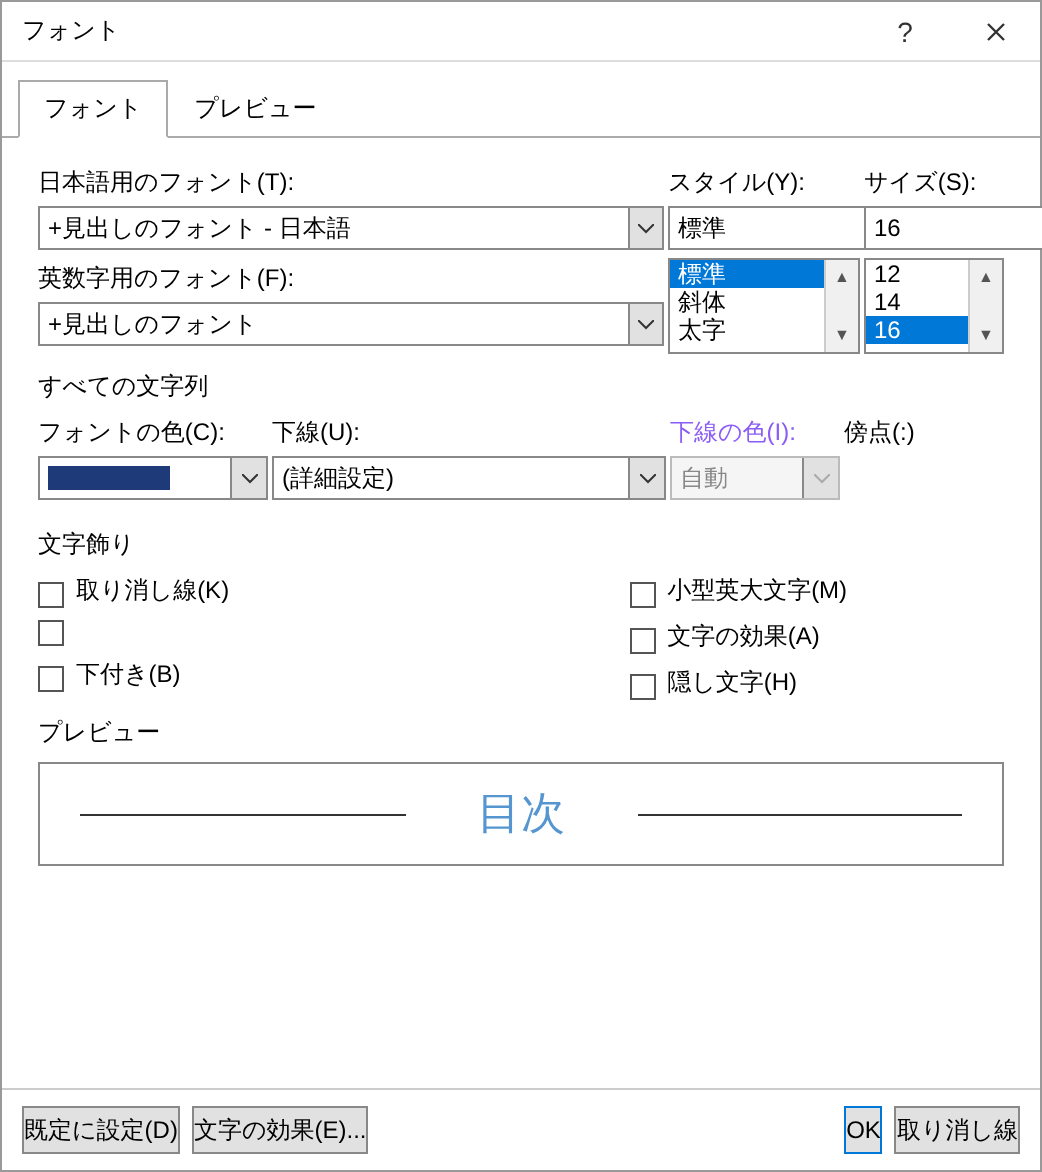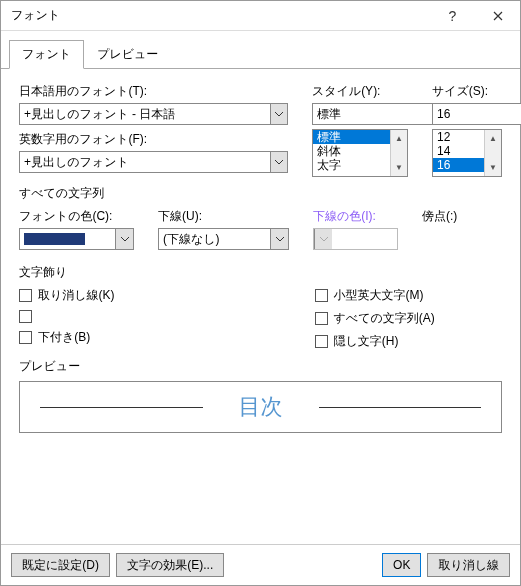--- a/index.html
+++ b/index.html
@@ -5,21 +5,21 @@
 * { box-sizing: border-box; margin: 0; padding: 0; }
 body { font-family: "Yu Gothic UI", "Meiryo", sans-serif; font-size: 12px; background: #fff; color: #000; }
 .dialog { width: 521px; height: 586px; background: #fff; border: 1px solid #999; display: flex; flex-direction: column; }
 .titlebar { height: 30px; display: flex; align-items: center; padding: 0 0 0 10px; background: #fff; border-bottom: 1px solid #ddd; }
 .titlebar .title { flex: 1; font-size: 12px; }
 .titlebar .btn { width: 45px; height: 28px; display: flex; align-items: center; justify-content: center; font-size: 14px; color: #333; }
 .tabs { display: flex; padding: 8px 8px 0 8px; border-bottom: 1px solid #aaa; }
 .tab { padding: 5px 12px; border: 1px solid transparent; position: relative; bottom: -1px; }
 .tab.active { border: 1px solid #aaa; border-bottom: 1px solid #fff; background: #fff; }
 .content { flex: 1; padding: 14px 18px 10px 18px; }
-.row { display: flex; gap: 24px; margin-bottom: 6px; }
+.row { display: flex; gap: 2px; margin-bottom: 6px; }
 .col { display: flex; flex-direction: column; }
 label { margin-bottom: 3px; color: #000; }
 label.disabled { color: #8b5cf6; }
 .combo { display: flex; height: 22px; }
 .combo input { flex: 1; border: 1px solid #888; border-right: none; padding: 4px 4px; font-size: 12px; font-family: inherit; }
 .combo .arrow { width: 18px; border: 1px solid #888; background: #e1e1e1; display: flex; align-items: center; justify-content: center; }
 .listbox { border: 1px solid #888; height: 34px; overflow: hidden; position: relative; font-size: 12px; }
 .listbox .item { padding: 0 4px; height: 14px; line-height: 14px; }
 .listbox .item.selected { background: #0078d7; color: #fff; }
 .listbox .scroll { position: absolute; right: 0; top: 0; width: 17px; height: 100%; background: #f0f0f0; border-left: 1px solid #ccc; display: flex; flex-direction: column; }
@@ -27,28 +27,28 @@
 .listbox .scroll .track { flex: 1; }
 .group-label { margin: 8px 0 6px 0; }
 .dropdown { height: 22px; display: flex; border: 1px solid #888; }
 .dropdown .val { flex: 1; padding: 0 4px; display: flex; align-items: center; }
 .dropdown .arrow { width: 18px; background: #e1e1e1; border-left: 1px solid #888; display: flex; align-items: center; justify-content: center; }
 .dropdown.disabled .val { color: #888; background: #f5f5f5; }
 .dropdown.disabled { border-color: #bbb; }
 .dropdown.color .swatch { width: 70%; height: 12px; background: #1f3a78; }
 .checks { display: flex; gap: 50px; margin-top: 6px; }
 .check-col { display: flex; flex-direction: column; gap: 6px; }
-.checkbox { display: flex; align-items: center; gap: 6px; }
+.checkbox { display: flex; align-items: flex-end; gap: 6px; }
 .checkbox .box { width: 13px; height: 13px; border: 1px solid #555; background: #fff; }
 .preview-box { border: 1px solid #888; height: 52px; margin-top: 4px; display: flex; align-items: center; justify-content: center; padding: 0 20px; gap: 16px; }
 .preview-line { flex: 1; border-bottom: 1px solid #333; }
 .preview-text { font-size: 22px; color: #5696d0; padding: 0 20px; font-family: serif; }
 .footer { display: flex; padding: 8px 10px; border-top: 1px solid #ccc; gap: 6px; align-items: center; }
 .footer .spacer { flex: 1; }
-.button { height: 24px; padding: 0 10px; border: 1px solid #888; background: #e1e1e1; display: flex; align-items: center; font-size: 12px; }
+.button { height: 24px; padding: 0 0; border: 1px solid #888; background: #e1e1e1; display: flex; align-items: center; font-size: 12px; }
 .button.primary { border: 1.5px solid #0078d7; }
 svg { display: block; }
 </style>
 </head>
 <body>
 
 <div class="dialog">
   <div class="titlebar">
     <span class="title">フォント</span>
     <div class="btn">?</div>
@@ -135,31 +135,32 @@
           <div class="arrow">
               <svg width="8" height="5">
                 <path d="M0 0 L4 4 L8 0" fill="none" stroke="#333"></path>
               </svg>
             </div>
         </div>
       </div>
       <div class="col" style="flex:1">
         <label>下線(U):</label>
         <div class="dropdown">
-          <div class="val">(下線なし)</div>
+          <div class="val">(詳細設定)</div>
           <div class="arrow">
               <svg width="8" height="5">
                 <path d="M0 0 L4 4 L8 0" fill="none" stroke="#333"></path>
               </svg>
             </div>
         </div>
       </div>
       <div class="col" style="width:85px">
         <label class="disabled">下線の色(I):</label>
         <div class="dropdown disabled">
+          <div class="val">自動</div>
           <div class="arrow">
               <svg width="8" height="5">
                 <path d="M0 0 L4 4 L8 0" fill="none" stroke="#aaa"></path>
               </svg>
             </div>
         </div>
       </div>
       <div class="col" style="width:80px">
         <label>傍点(:)</label>
       </div>
@@ -181,21 +182,21 @@
             <span>下付き(B)</span>
           </div>
       </div>
       <div class="check-col" style="margin-left:150px">
         <div class="checkbox">
             <div class="box"></div>
             <span>小型英大文字(M)</span>
           </div>
         <div class="checkbox">
             <div class="box"></div>
-            <span>すべての文字列(A)</span>
+            <span>文字の効果(A)</span>
           </div>
         <div class="checkbox">
             <div class="box"></div>
             <span>隠し文字(H)</span>
           </div>
       </div>
     </div>
 
     <div class="group-label" style="">プレビュー</div>
     <div class="preview-box">

